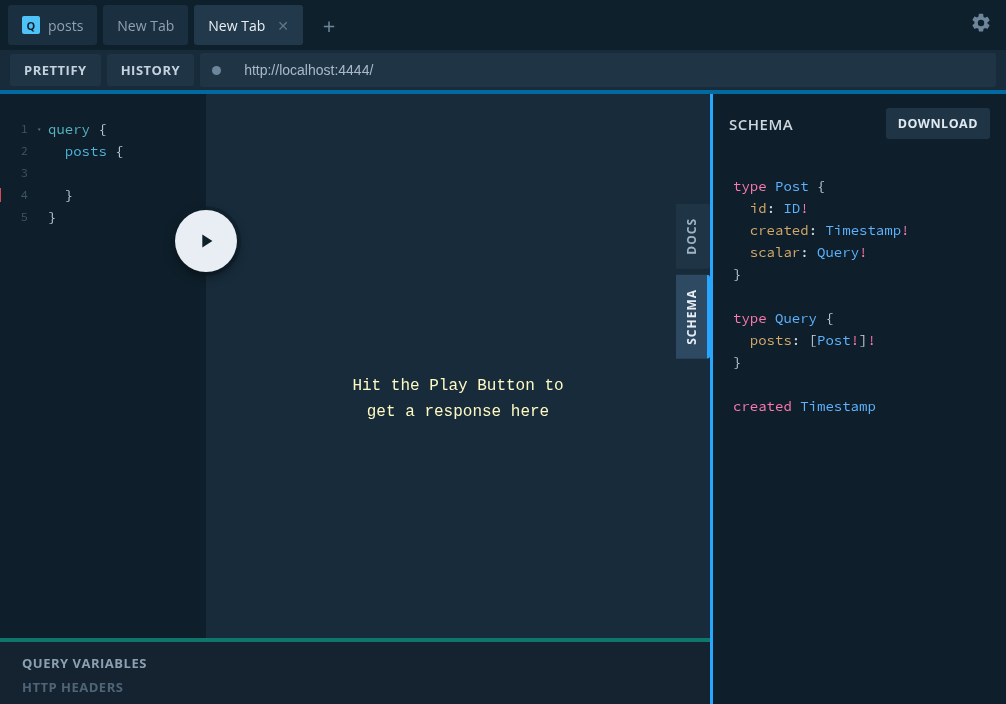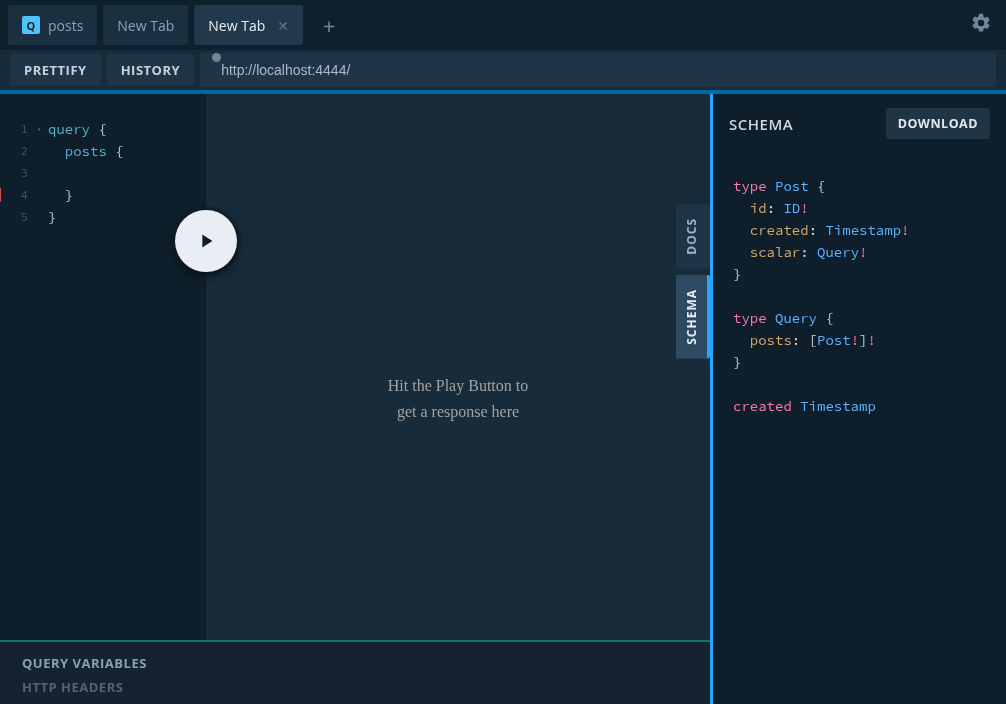--- a/index.html
+++ b/index.html
@@ -82,23 +82,23 @@
     padding: 7px 14px;
     border-radius:3px;
     font-size:13px;
     cursor:pointer;
   }
   .urlbar {
     flex:1;
     height: 34px;
     background:#1f3546;
     border-radius:3px;
-    display:flex; 
+    display:flex; align-items:center;
     padding: 0 12px;
-    gap:0;
+    gap:23px;
   }
   .url-dot {
     width:9px; height:9px; border-radius:50%;
     background:#6e869b;
   }
   .url-input {
     flex:1;
     background:transparent;
     border:none;
     outline:none;
@@ -170,22 +170,22 @@
   .play svg{ fill:#0f202d; }
 
   
   .response-pane {
     flex:1;
     background:#172b3a;
     position:relative;
     display:flex; align-items:center; justify-content:center;
   }
   .placeholder {
-    color:#a3a3a3;
-    font-family: Liberation Serif, serif;
+    color:#fef9c3;
+    font-family: Liberation Mono, monospace;
     font-size:16px;
     text-align:center;
     line-height:26px;
     white-space:pre-line;
   }
 
   
   .side-tabs{
     position:absolute;
     right:0;
@@ -255,21 +255,21 @@
 
   
   .bottom-bar{
     position:absolute;
     left:0;
     bottom:0;
     width: 710px;
     background:#14232f;
     padding:12px 22px 8px 22px;
     display:flex; flex-direction:column; gap:6px;
-    border-top:2px solid #0f766e;
+    border-top:4px solid #0f766e;
   }
   .bottom-label{
     color:#8aa0b2;
     font-weight:700;
     font-size:13px;
     letter-spacing:0.5px;
     cursor:pointer;
   }
   .bottom-label.dim{ color:#4f6577; }
 </style>

